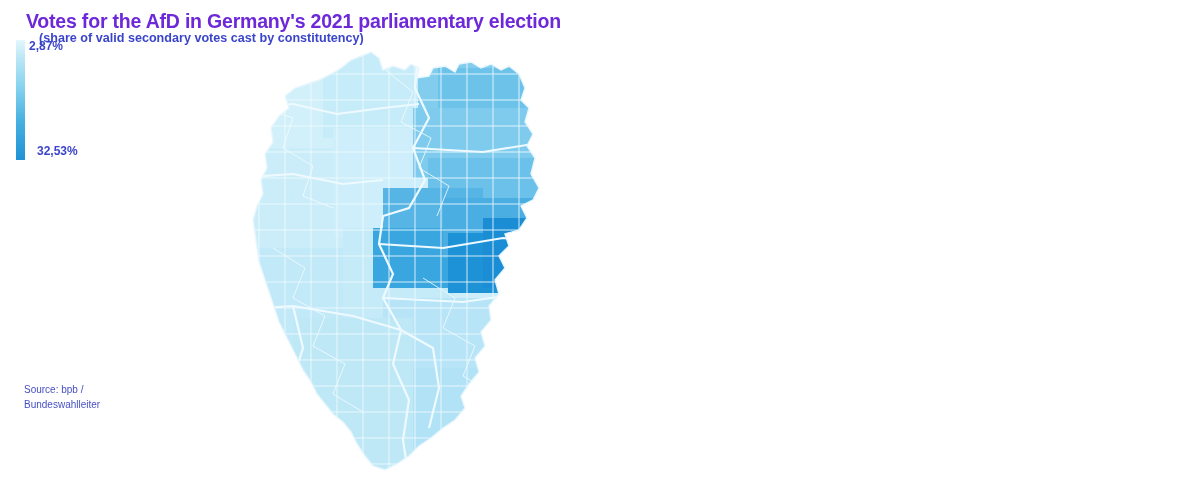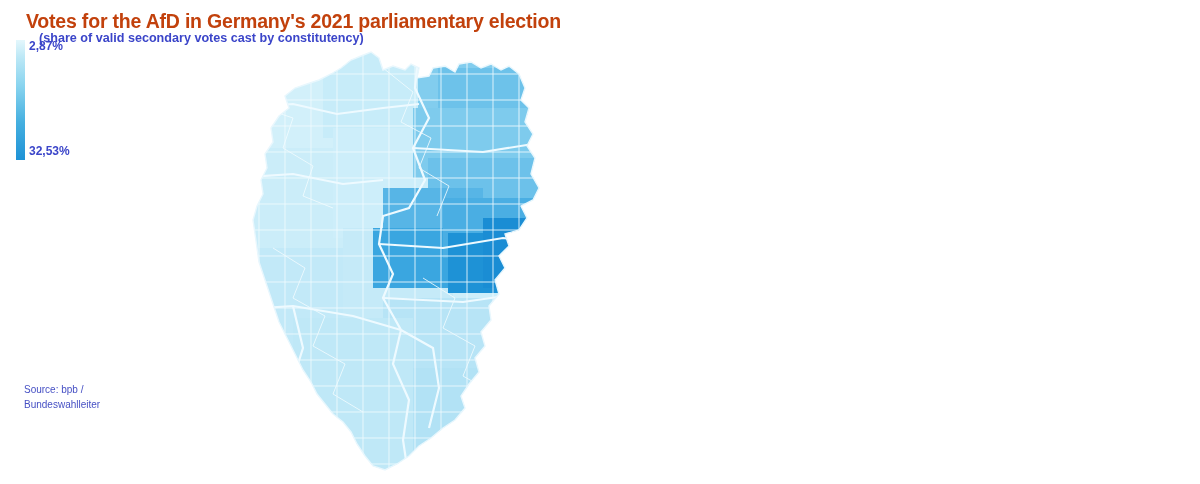--- a/index.html
+++ b/index.html
@@ -16,21 +16,21 @@
 
   .title{
     position:absolute;
     font-weight:bold;
     letter-spacing:-0.2px;
     line-height:1.15;
     margin:0;
   }
   #afd-title{
     left:26px;top:10px;width:560px;
-    font-size:19.5px;color:#c2410c;
+    font-size:19.5px;color:#6d28d9;
   }
   #afd-sub{
     position:absolute;left:39px;top:31px;
     font-size:12.6px;font-weight:bold;color:#3b45c9;
     white-space:nowrap;
   }
 
   
   .legend{position:absolute;}
   .legend .bar{
@@ -41,21 +41,21 @@
   .legend .lab{
     position:absolute;
     font-size:12px;
     font-weight:bold;
     white-space:nowrap;
   }
   #afd-legend{left:16px;top:40px;width:120px;height:124px;}
   #afd-legend .bar{background:linear-gradient(to bottom,#e4f7fc 0%,#bde8f6 14%,#89d4ef 38%,#46b0e0 68%,#1e92d6 100%);}
   #afd-legend .lab{color:#3b45c9;}
   #afd-lab-top{left:13px;top:-1px;}
-  #afd-lab-bot{left:5px;top:104px;padding-left:8px;}
+  #afd-lab-bot{left:13px;top:104px;padding-left:8px;}
 
   
   .source{
     position:absolute;
     font-size:10px;
     line-height:1.45;
     white-space:pre-line;
   }
   #afd-source{left:24px;top:383px;color:#4650c4;}
 

